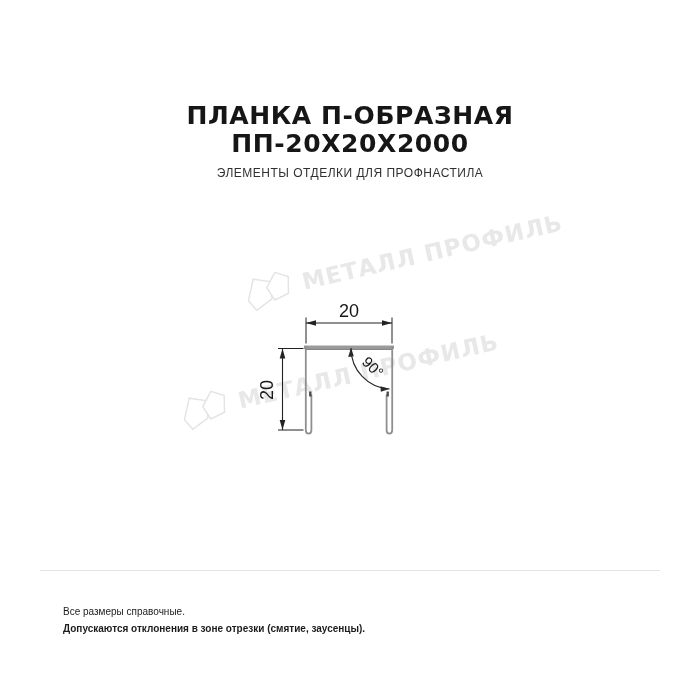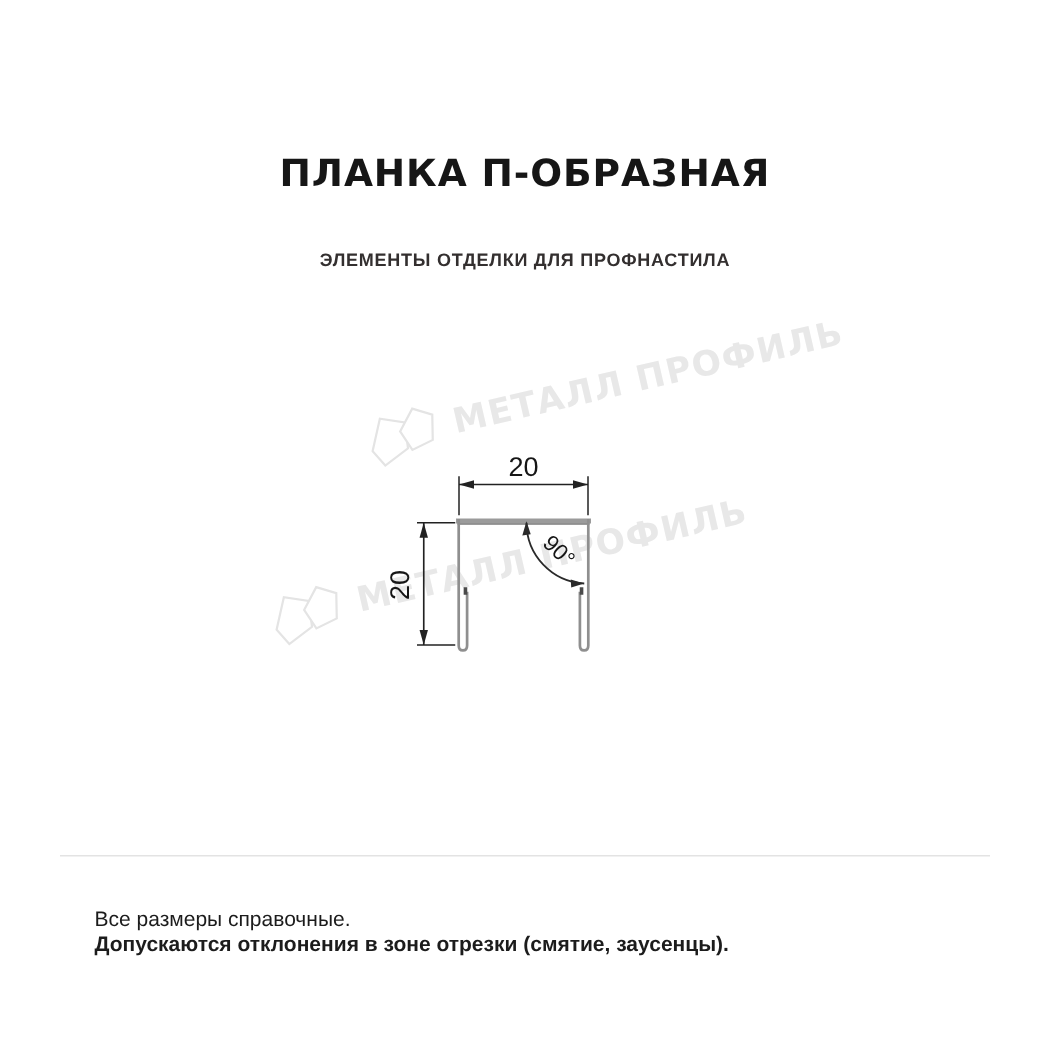--- a/index.html
+++ b/index.html
@@ -8,47 +8,48 @@
     font-family:"Liberation Sans",sans-serif;
   }
   
   .title-block{
     position:absolute;top:102px;left:0;width:700px;text-align:center;
     font-family:"DejaVu Sans",sans-serif;font-weight:bold;color:#161616;
     font-size:25px;line-height:28px;letter-spacing:0.6px;
   }
   .subtitle{
     position:absolute;top:166px;left:0;width:700px;text-align:center;
-    font-weight:bold;font-size:12px;letter-spacing:0.5px;color:#332f2f;
+    font-weight:normal;font-size:12px;letter-spacing:0.5px;color:#332f2f;
   }
   
   .watermark{
     position:absolute;display:flex;align-items:center;gap:10px;
     transform:rotate(-13deg);transform-origin:left center;
     color:#e8e8e8;font-family:"DejaVu Sans",sans-serif;font-weight:bold;
     font-size:23px;letter-spacing:1px;white-space:nowrap;user-select:none;
   }
   .watermark.wm1{left:242px;top:275px;}
   .watermark.wm2{left:178px;top:394px;}
   .wm-logo{flex:0 0 auto;}
   
   .drawing{position:absolute;left:0;top:0;pointer-events:none;}
   
   .footer-divider{position:absolute;left:40px;top:570px;width:620px;height:1px;background:#e3e3e3;}
-  .footer-note{position:absolute;left:63px;color:#1c1c1c;font-size:14px;line-height:16px;}
+  .footer-note{position:absolute;left:63px;color:#1c1c1c;font-size:10px;line-height:16px;}
   .footer-note.n1{top:604px;}
   .footer-note.n2{top:621px;font-weight:bold;}
 </style>
 </head>
 <body>
 
 <div class="canvas">
 
   <div class="title-block">
     <div>ПЛАНКА П-ОБРАЗНАЯ</div>
+    <div>ПП-20Х20Х2000</div>
   </div>
   <div class="subtitle">ЭЛЕМЕНТЫ ОТДЕЛКИ ДЛЯ ПРОФНАСТИЛА</div>
 
   <div class="watermark wm1">
     <svg class="wm-logo" width="52" height="42" viewBox="0 0 60 48">
       <path d="M6,31 L17,8 L35,15 L33,35 L13,44 Z" fill="#ffffff" stroke="#e4e4e4" stroke-width="1.7"></path>
       <path d="M30,21 L43,6 L57,14 L53,33 L36,37 Z" fill="#ffffff" stroke="#e4e4e4" stroke-width="1.7"></path>
     </svg>
     <span>МЕТАЛЛ ПРОФИЛЬ</span>
   </div>

